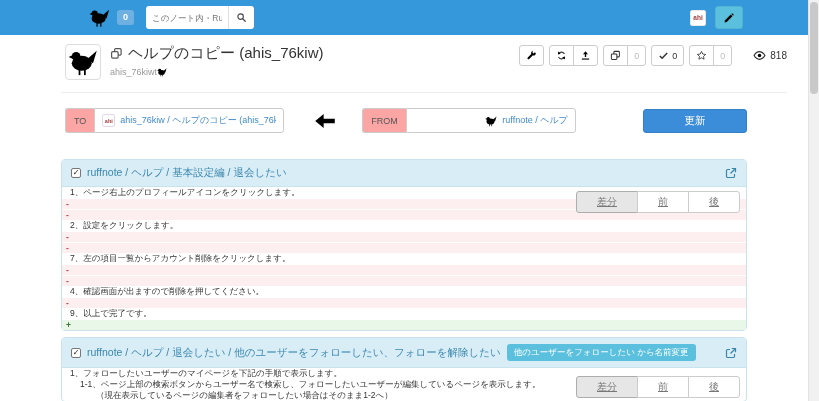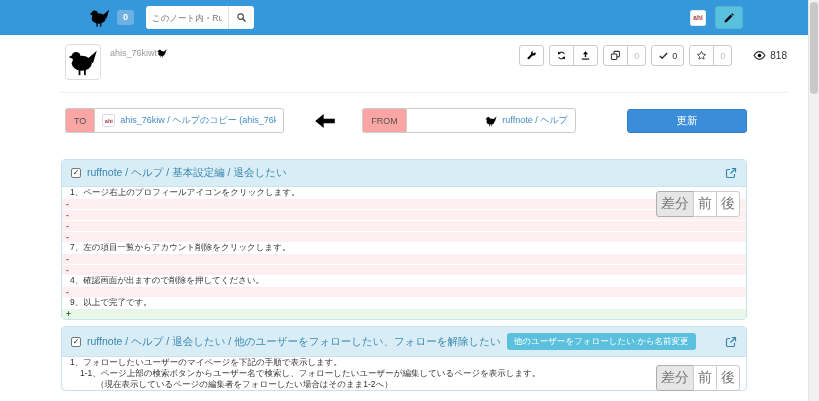--- a/index.html
+++ b/index.html
@@ -67,21 +67,21 @@
   .field { border:1px solid #ccc; border-radius:0 3px 3px 0; background:#fff; display:flex;
            align-items:center; gap:5px; padding:0 7px; font-size:9px; color:#428bca; }
   .to-field { width:190px; } .from-field { width:170px;justify-content:flex-end; }
   .mini-avatar { width:13px; height:13px; border:1px solid #e3d7ec; border-radius:2px; font-size:5.5px;
                  font-weight:bold; color:#a33c3c; display:flex; align-items:center;
                  justify-content:center; background:#fff; flex:none; }
   .field .bird { width:12px; height:12px; color:#1b1b1b; flex:none; }
   .field a { color:#428bca; text-decoration:none; white-space:nowrap; overflow:hidden; }
   .arrow-left { margin:0 26px 0 30px; color:#999; }
   .arrow-left svg { width:22px; height:16px; }
-  .update-btn { margin-left:auto; width:120px; height:24px; background:#3c8dd9; border:1px solid #3580c4;
+  .update-btn { margin-left:auto; width:104px; height:24px; background:#3c8dd9; border:1px solid #3580c4;
                 border-radius:3px; color:#fff; font-size:10.5px; cursor:pointer; }
 
   
   .panel { width:686px; border:1px solid #c9e3ee; border-radius:4px; margin-top:26px; background:#fff; }
   .panel + .panel { margin-top:6px; }
   .panel-header { background:#d9edf7; border-bottom:1px solid #c9e3ee; border-radius:3px 3px 0 0;
                   padding:6px 9px; display:flex; align-items:center; gap:6px; }
   .cbx { width:10px; height:10px; border:1px solid #777; border-radius:2px; background:#fff;
          font-size:8px; line-height:8px; color:#222; display:flex; align-items:center;
          justify-content:center; cursor:pointer; flex:none; }
@@ -93,22 +93,22 @@
   .panel-body { position:relative; }
   .line { height:11px; display:flex; align-items:center; font-size:8.5px; color:#333;
           padding:0 6px 0 8px; white-space:nowrap; overflow:hidden; }
   .line.del { background:#fdeef0; color:#b94a48; font-weight:bold; padding-left:4px;
               border-top:1px solid #fff; }
   .line.add { background:#e9f7e9; color:#3c763d; font-weight:bold; padding-left:4px;
               border-top:1px solid #fff; }
   .line.ind1 { padding-left:18px; } .line.ind2 { padding-left:34px; }
   .diff-group { position:absolute; right:6px; display:flex; }
   .dg-top { top:4px; } .dg-low { top:8px; }
-  .diff-btn { font-size:14px; color:#777; background:#fff; border:1px solid #ccc; padding:3px 4px;
-              margin-left:-1px; cursor:pointer; }
+  .diff-btn { font-size:10px; color:#777; background:#fff; border:1px solid #ccc; padding:3px 20px;
+              margin-left:-1px; cursor:pointer;text-decoration:underline; }
   .diff-btn:first-child { border-radius:3px 0 0 3px; margin-left:0; }
   .diff-btn:last-child { border-radius:0 3px 3px 0; }
   .diff-btn.active { background:#e6e6e6; border-color:#adadad; }
 
   
   .scrollbar { position:absolute; top:0; right:0; width:11px; height:401px; background:#f1f1f1;
                border-left:1px solid #e4e4e4; }
   .thumb { position:absolute; top:2px; left:1px; width:8px; height:92px; background:#c9c9c9;
            border-radius:4px; }
 </style>
@@ -200,20 +200,28 @@
 
 <div class="content">
 
   <div class="header-row">
     <div class="avatar-box">
       <svg>
           <use href="#i-bird"></use>
         </svg>
     </div>
     <div class="title-block">
+      <div class="page-title">
+        <span class="copy-ic">
+          <svg>
+              <use href="#i-copy"></use>
+            </svg>
+          </span>
+        <span>ヘルプのコピー (ahis_76kiw)</span>
+      </div>
       <div class="subtitle">
         <span>ahis_76kiw</span>
         <span>t</span>
         <svg>
             <use href="#i-bird"></use>
           </svg>
       </div>
     </div>
 
     <div class="toolbar">
@@ -301,20 +309,21 @@
         <svg>
             <use href="#i-ext"></use>
           </svg>
       </span>
     </div>
     <div class="panel-body">
       <div>
           <div class="line context">1、ページ右上のプロフィールアイコンをクリックします。</div>
           <div class="line del">-</div>
           <div class="line del">-</div>
+          <div class="line context">2、設定をクリックします。</div>
           <div class="line del">-</div>
           <div class="line del">-</div>
           <div class="line context">7、左の項目一覧からアカウント削除をクリックします。</div>
           <div class="line del">-</div>
           <div class="line del">-</div>
           <div class="line context">4、確認画面が出ますので削除を押してください。</div>
           <div class="line del">-</div>
           <div class="line context">9、以上で完了です。</div>
           <div class="line add">+</div>
         </div>

